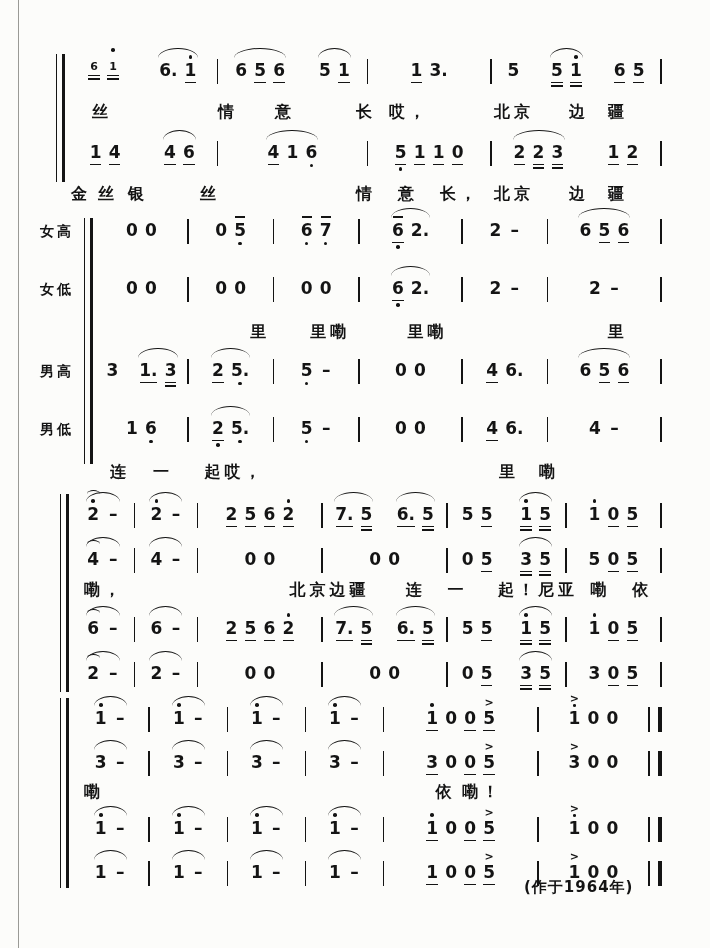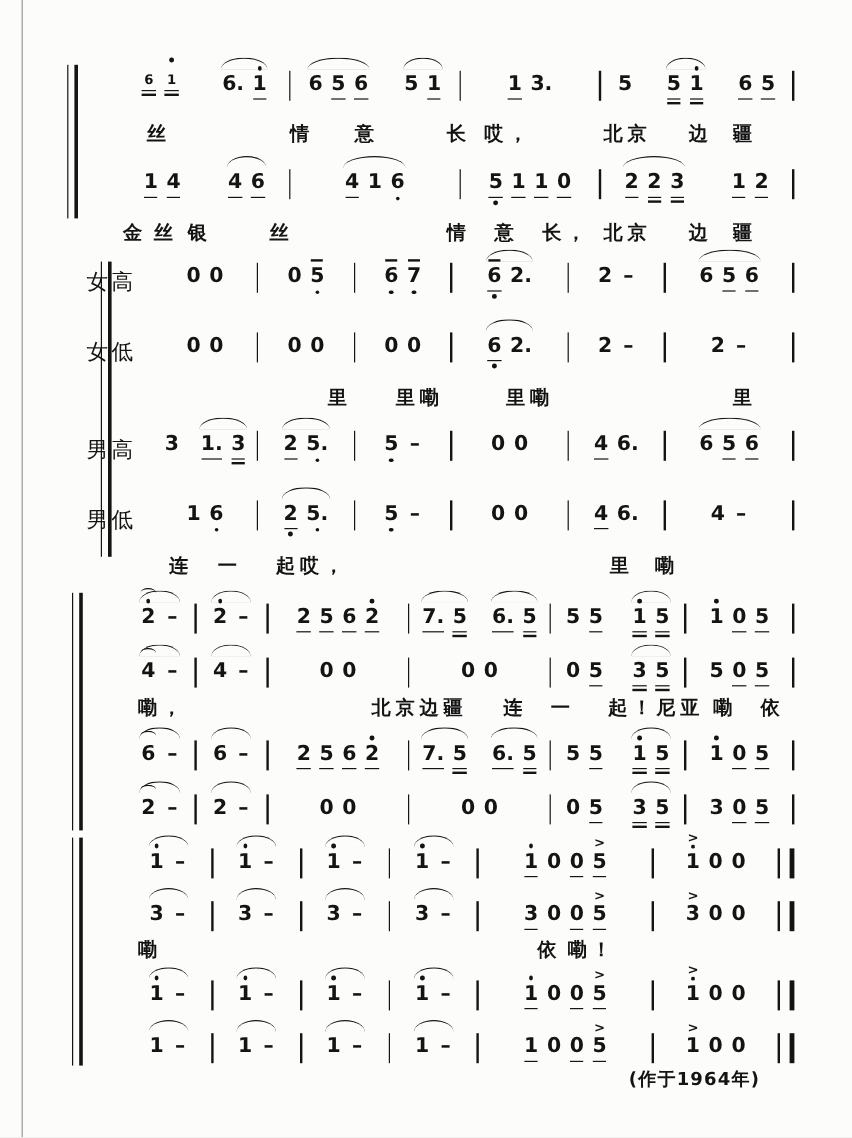--- a/index.html
+++ b/index.html
@@ -2,21 +2,21 @@
 <html><head>
 <meta charset="utf-8">
 <style>
   html,body{margin:0;padding:0;background:#e8e8e4;}
   .page{position:relative;width:710px;height:948px;background:#fcfcfa;margin:0 auto;overflow:hidden;
         font-family:"DejaVu Sans","Liberation Sans",sans-serif;color:#141414;}
   .page-rule{position:absolute;top:0;width:1px;height:100%;background:#9a9a96;}
   .system{position:absolute;}
   .bracket{position:absolute;width:5px;border-left:1.5px solid #141414;border-right:3.5px solid #141414;}
   .row{display:flex;align-items:flex-start;}
-  .vlabel{flex:0 0 auto;font-size:18px;font-weight:400;letter-spacing:3px;padding-top:17px;white-space:nowrap;margin-left:32px;}
+  .vlabel{flex:0 0 auto;font-size:14px;font-weight:700;letter-spacing:3px;padding-top:17px;white-space:nowrap;}
   .rowbody{flex:1 1 auto;display:flex;position:relative;padding-left:6px;min-width:0;}
   .measure{display:flex;flex-grow:1;flex-basis:0;justify-content:space-around;align-items:flex-start;min-width:0;}
   .barline{flex:0 0 auto;width:1.6px;background:#141414;height:25px;margin-top:13px;}
   .barline.final{width:8px;background:transparent;border-left:2px solid #141414;border-right:4.5px solid #141414;}
   .group{position:relative;display:inline-flex;column-gap:7px;padding:0 2px;}
   .group.grace{transform:translateY(-7px);}
   .group.grace .digit{font-size:11px;height:20px;line-height:28px;}
   .slur{position:absolute;left:1px;right:1px;top:2px;height:9px;
         border-top:1.7px solid #141414;border-radius:50% 50% 0 0 / 100% 100% 0 0;pointer-events:none;}
   .note{display:inline-flex;flex-direction:column;align-items:center;min-width:12px;}
@@ -25,21 +25,21 @@
   .digit.dash{letter-spacing:-1px;}
   .be{height:12px;display:flex;flex-direction:column;align-items:center;width:100%;}
   .uline{height:1.7px;background:#141414;width:96%;margin-top:1.6px;}
   .octdot{width:3.6px;height:3.6px;border-radius:50%;background:#141414;margin-top:1.8px;}
   .ab .octdot{margin:0 0 1.5px 0;}
   .tenuto{width:10px;height:2px;background:#141414;margin-bottom:2px;}
   .ferm{width:13px;height:7px;border-top:1.8px solid #141414;border-radius:50% 50% 0 0;margin-bottom:1px;}
   .acc{font-size:11px;font-weight:700;line-height:10px;}
   .lyrics-row .rowbody{display:block;}
   .lyric{position:absolute;top:0;font-size:16px;font-weight:700;letter-spacing:4px;white-space:nowrap;color:#141414;}
-  .comp-note{position:absolute;font-size:15px;font-weight:700;letter-spacing:1px;margin-top:12px;}
+  .comp-note{position:absolute;font-size:15px;font-weight:700;letter-spacing:1px;}
   .footer{position:absolute;right:14px;display:flex;align-items:center;gap:7px;font-size:15px;}
   .footer-text{color:#2b2b2b;font-weight:700;letter-spacing:1px;}
   .logo{position:relative;width:16px;height:16px;border-radius:50%;background:#b2584c;flex:0 0 auto;}
   .logo::after{content:"";position:absolute;right:2px;top:4px;width:8px;height:2px;background:#fcfcfa;
                box-shadow:0 3.5px 0 #fcfcfa,0 7px 0 #fcfcfa;}
   .brand-zh{color:#7d3b31;font-weight:700;font-style:italic;font-size:17px;letter-spacing:1px;}
   .brand-qp{color:#b2584c;font-weight:700;font-style:italic;font-size:17px;letter-spacing:1px;}
 </style>
 </head>
 <body>

